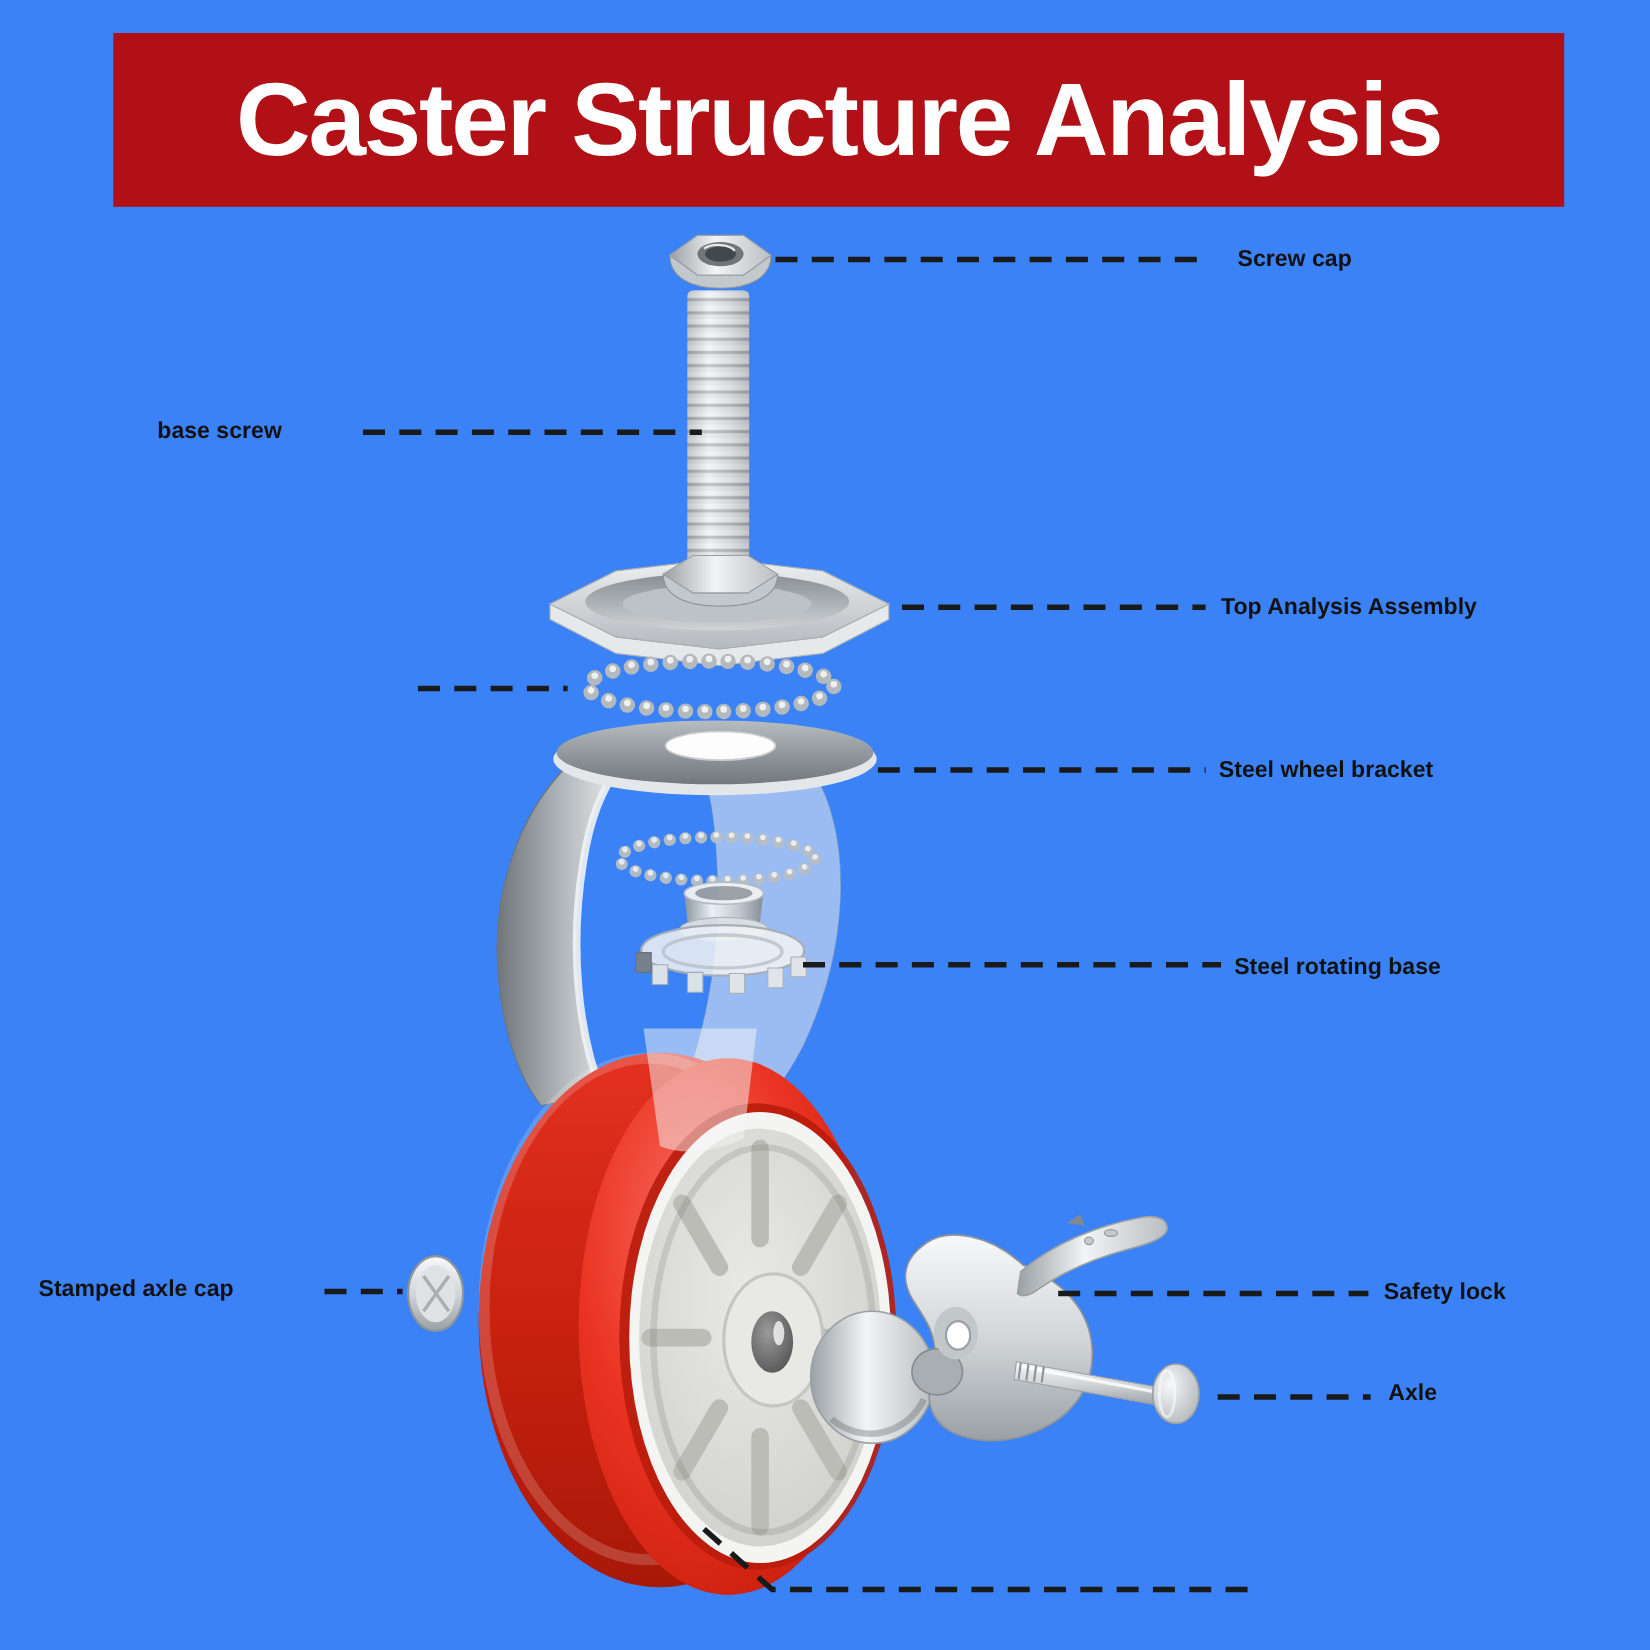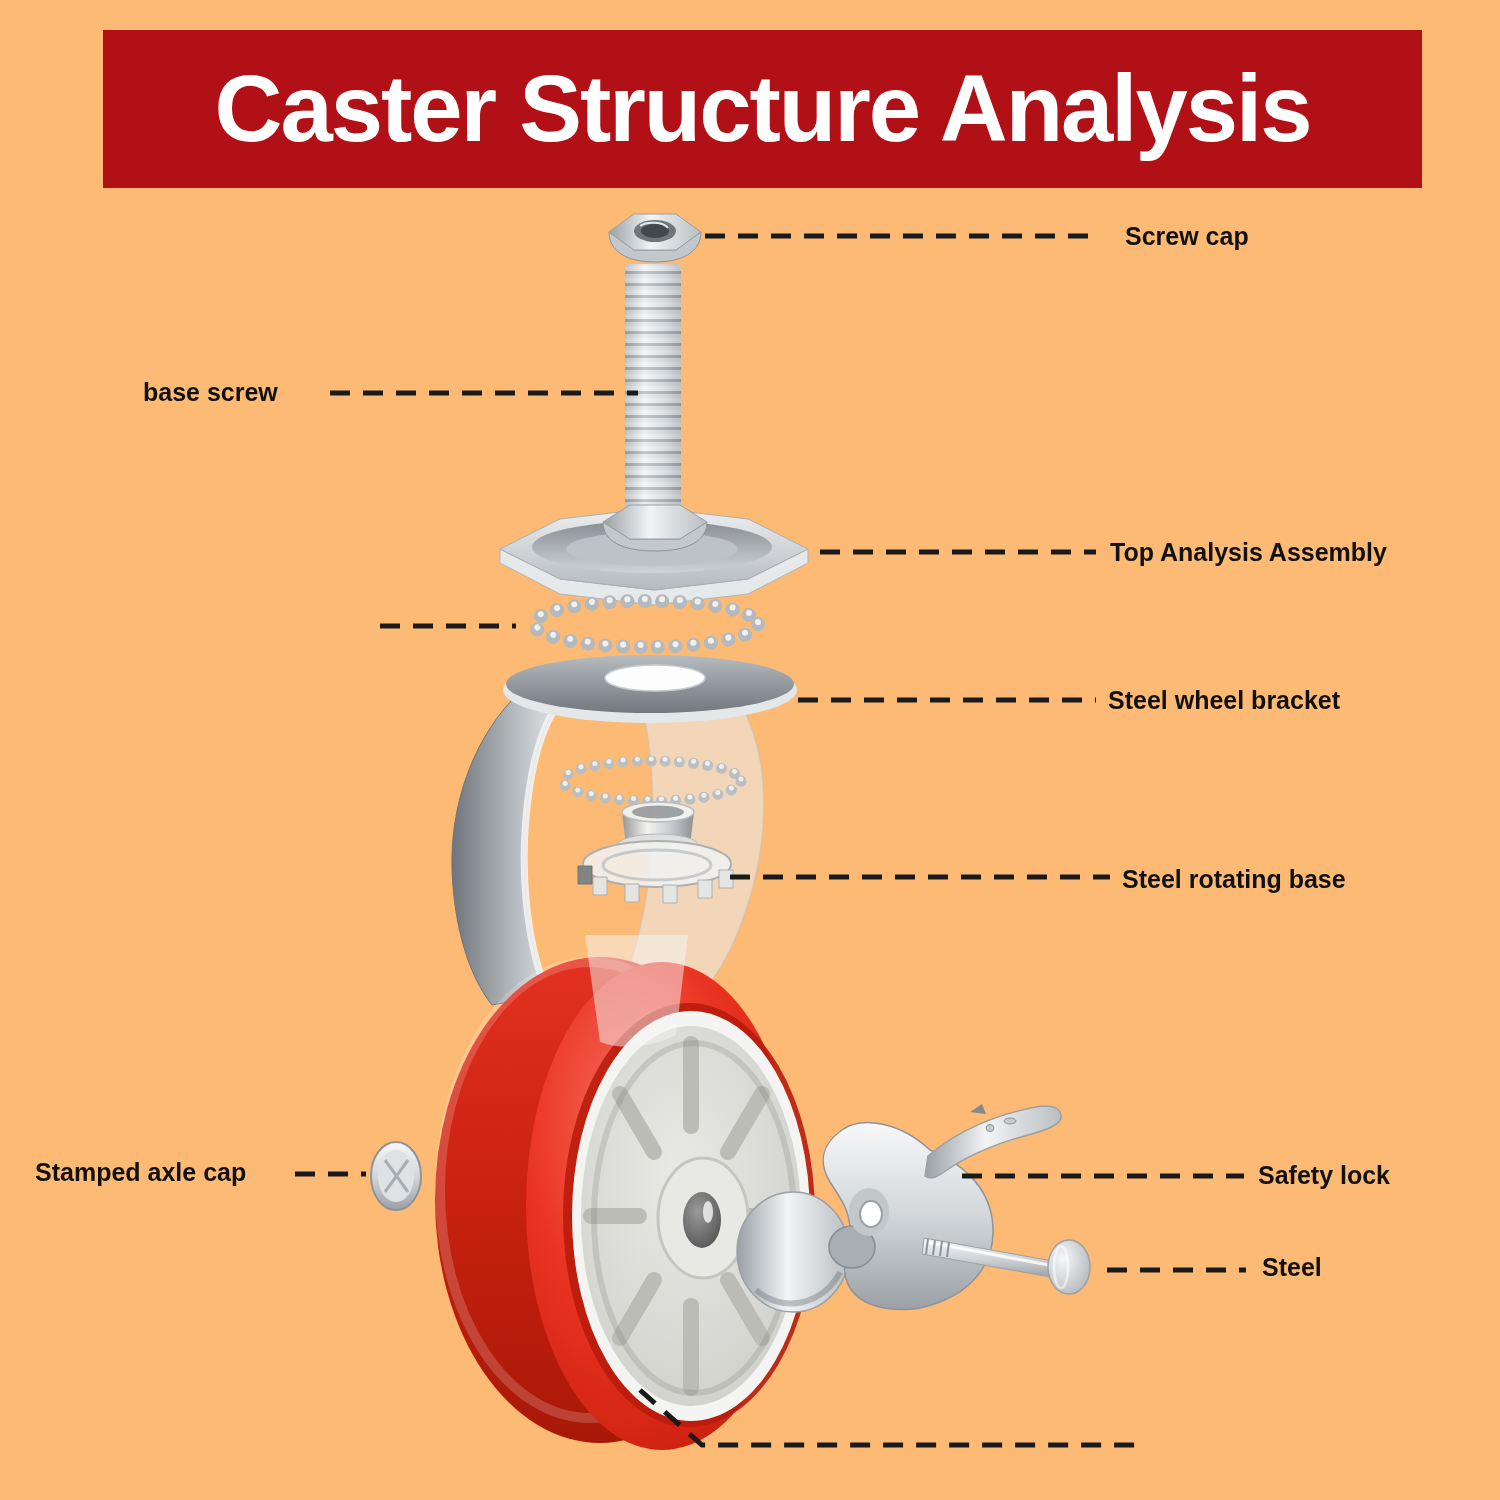--- a/index.html
+++ b/index.html
@@ -1,21 +1,21 @@
 <!DOCTYPE html>
 <html><head>
 <meta charset="utf-8">
 <style>
   html,body{margin:0;padding:0;background:#ffffff;}
-  #page{position:relative;width:1500px;height:1500px;background:#fdba74;overflow:hidden;
+  #page{position:relative;width:1500px;height:1500px;background:#3b82f6;overflow:hidden;
         font-family:"Liberation Sans",sans-serif;}
   #banner{position:absolute;left:103px;top:30px;width:1319px;height:158px;background:#b11116;
           display:flex;align-items:center;justify-content:center;}
   #banner .title{color:#ffffff;font-weight:bold;font-size:94px;letter-spacing:-2px;white-space:nowrap;}
-  .lbl{position:absolute;color:#111111;font-weight:bold;font-size:25px;line-height:34px;white-space:nowrap;}
+  .lbl{position:absolute;color:#111111;font-weight:bold;font-size:21px;line-height:34px;white-space:nowrap;}
   .lbl.center{text-align:center;white-space:normal;}
   #diagram{position:absolute;left:0;top:0;width:1500px;height:1500px;}
 </style>
 </head>
 <body>
 
 <div id="page">
 
   <svg id="diagram" viewBox="0 0 1500 1500" xmlns="http://www.w3.org/2000/svg">
     <defs>
@@ -212,15 +212,15 @@
     <span class="title">Caster Structure Analysis</span>
   </div>
 
   <div class="lbl" style="left:1125px;top:219px;">Screw cap</div>
   <div class="lbl" style="left:143px;top:375px;">base screw</div>
   <div class="lbl" style="left:1110px;top:535px;">Top Analysis Assembly</div>
   <div class="lbl" style="left:1122px;top:862px;">Steel rotating base</div>
   <div class="lbl" style="left:1108px;top:683px;">Steel wheel bracket</div>
   <div class="lbl" style="left:35px;top:1155px;">Stamped axle cap</div>
   <div class="lbl" style="left:1258px;top:1158px;">Safety lock</div>
-  <div class="lbl" style="left:1262px;top:1250px;">Steel</div>
+  <div class="lbl" style="left:1262px;top:1250px;">Axle</div>
 
 </div>
 
 </body></html>

